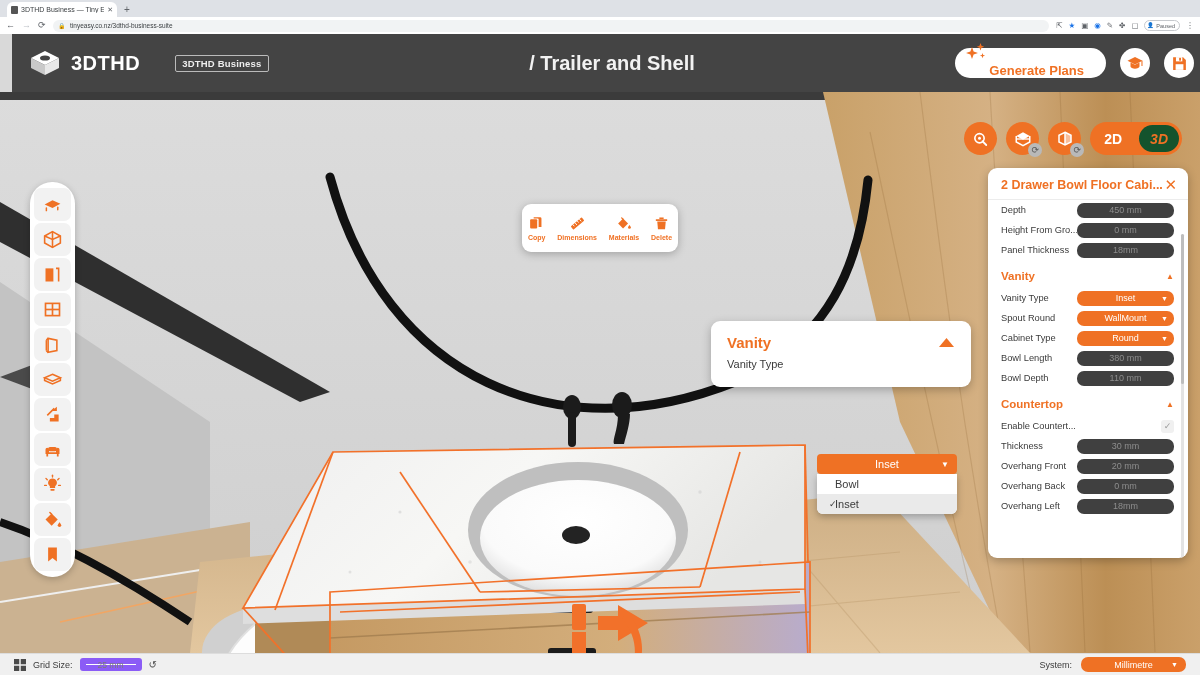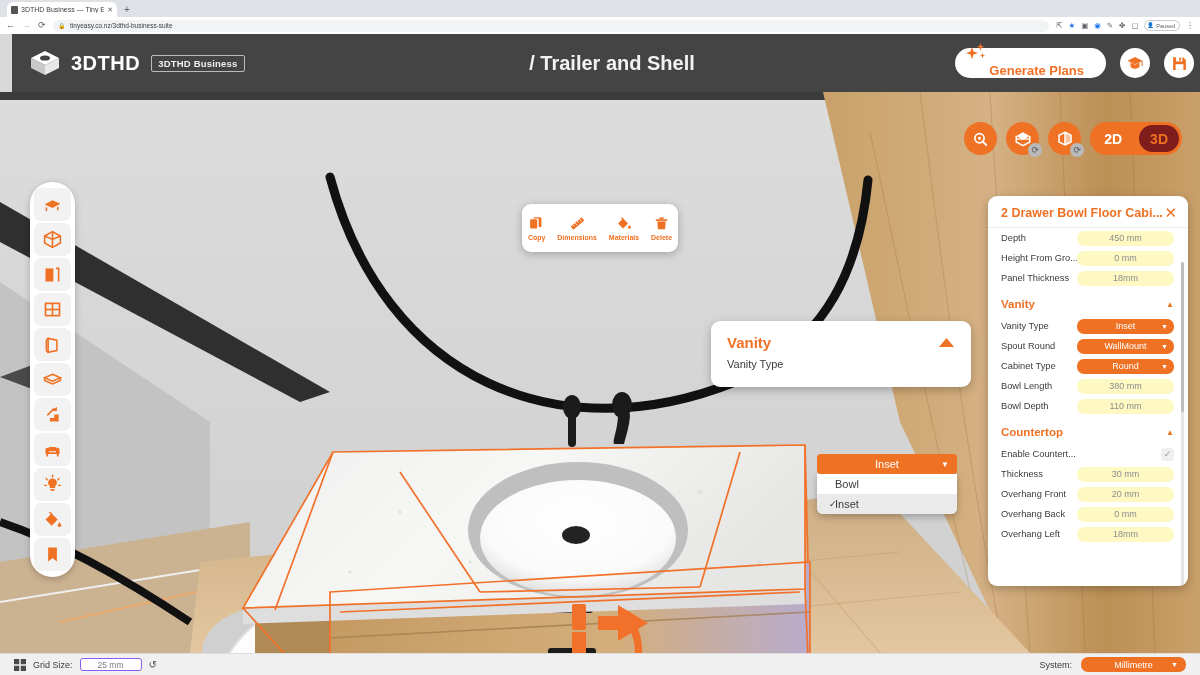--- a/index.html
+++ b/index.html
@@ -52,21 +52,21 @@
 
   
   .app-header {
     position: absolute; top: 34px; left: 12px; width: 1200px; height: 58px;
     background: #444444; display: flex; align-items: center; padding: 0 18px;
   }
   .brand { display: flex; align-items: center; gap: 11px; }
   .brand-logo-text { font-size: 20px; font-weight: bold; color: #fff; letter-spacing: .5px; }
   .brand-badge {
     border: 1px solid #bbb; border-radius: 2px; padding: 2px 6px;
-    font-size: 9.5px; font-weight: bold; color: #eee; letter-spacing: .2px;
+    font-size: 9.5px; font-weight: bold; color: #eee; letter-spacing: .2px; margin-left: 24px;
   }
   .header-title {
     position: absolute; left: 0; right: 0; text-align: center;
     font-size: 20px; font-weight: bold; color: #f2f2f2; pointer-events: none;
   }
   .header-actions {
     margin-left: auto; display: flex; align-items: center; gap: 14px; z-index: 3;
   }
   .generate-btn {
     position: relative; background: #fff; border-radius: 18px;
@@ -128,21 +128,21 @@
     align-items: center; justify-content: center; font-size: 9px; color: #555;
   }
   .dim-toggle {
     display: flex; align-items: center; background: #ef7124;
     border-radius: 17px; height: 33px; padding: 3px; gap: 6px; cursor: pointer;
   }
   .dim-opt {
     padding: 0 11px; height: 27px; display: flex; align-items: center;
     font-size: 14px; font-weight: bold; color: #fff; border-radius: 14px;
   }
-  .dim-opt.active { background: #7f1d1d; color: #ef7124; }
+  .dim-opt.active { background: #14532d; color: #ef7124; font-style: italic; }
 
   
   .vanity-popup {
     position: absolute; left: 711px; top: 229px; width: 260px; height: 66px;
     background: #fff; border-radius: 9px; box-shadow: 0 3px 10px rgba(0,0,0,.25); z-index: 25;
   }
   .vp-head {
     display: flex; align-items: center; justify-content: space-between;
     padding: 13px 16px 0 16px;
   }
@@ -162,21 +162,21 @@
   }
   .vs-opt {
     height: 20px; display: flex; align-items: center; position: relative;
     font-size: 11px; color: #3b3b3b; padding-left: 18px; cursor: pointer;
   }
   .vs-opt.sel { background: #eaeaea; }
   .vs-check { position: absolute; left: 12px; font-size: 9px; color: #3b3b3b; }
 
   
   .props-panel {
-    position: absolute; right: 12px; top: 104px; width: 200px; height: 390px;
+    position: absolute; right: 12px; top: 76px; width: 200px; height: 390px;
     background: #fff; border-radius: 9px; box-shadow: 0 3px 10px rgba(0,0,0,.25);
     z-index: 22; display: flex; flex-direction: column; overflow: hidden;
   }
   .pp-head {
     display: flex; align-items: center; justify-content: space-between;
     padding: 9px 11px 7px 13px; flex: 0 0 auto;
   }
   .pp-title { font-size: 12.5px; font-weight: bold; color: #ef7124; white-space: nowrap; }
   .pp-close { font-size: 15px; color: #ef7124; cursor: pointer; line-height: 1; }
   .pp-body {
@@ -190,21 +190,21 @@
   .pp-scrollthumb {
     position: absolute; right: 4px; top: 34px; width: 3px; height: 150px;
     background: #bdbdbd; border-radius: 2px; z-index: 4;
   }
   .pp-row { display: flex; align-items: center; height: 20px; margin-top: 0px; }
   .pp-label {
     font-size: 9.3px; color: #3b3b3b; width: 76px; flex: 0 0 auto;
     white-space: nowrap; overflow: hidden;
   }
   .pp-field {
-    flex: 1 1 auto; height: 15px; background: #fef9c3; border-radius: 7px;
+    flex: 1 1 auto; height: 15px; background: #404040; border-radius: 7px;
     display: flex; align-items: center; justify-content: center;
     font-size: 9px; color: #8d8d8d;
   }
   .pp-select {
     flex: 1 1 auto; height: 15px; background: #ef7124; border-radius: 7px;
     display: flex; align-items: center; justify-content: center; position: relative;
     font-size: 9px; color: #fff; cursor: pointer;
   }
   .pp-select .caret { position: absolute; right: 6px; font-size: 7px; }
   .pp-check {
@@ -224,21 +224,21 @@
 
   
   .status-bar {
     position: absolute; bottom: 0; left: 0; width: 1200px; height: 22px;
     background: #f0f0f0; display: flex; align-items: center;
     padding: 0 14px; border-top: 1px solid #ddd;
   }
   .sb-left { display: flex; align-items: center; gap: 7px; }
   .sb-label { font-size: 9px; color: #3b3b3b; }
   .grid-field {
-    width: 62px; height: 13px; background: #fff; border: 1px solid #8b5cf6;
+    width: 62px; height: 13px; background: #fff; border: 6px solid #8b5cf6;
     border-radius: 3px; display: flex; align-items: center; justify-content: center;
     font-size: 8.5px; color: #7b7b7b;
   }
   .reset-btn { font-size: 10px; color: #4a4a4a; cursor: pointer; line-height: 1; }
   .sb-right { margin-left: auto; display: flex; align-items: center; gap: 9px; }
   .system-select {
     width: 105px; height: 15px; background: #ef7124; border-radius: 7px;
     display: flex; align-items: center; justify-content: center; position: relative;
     font-size: 9px; color: #fff; cursor: pointer;
   }

